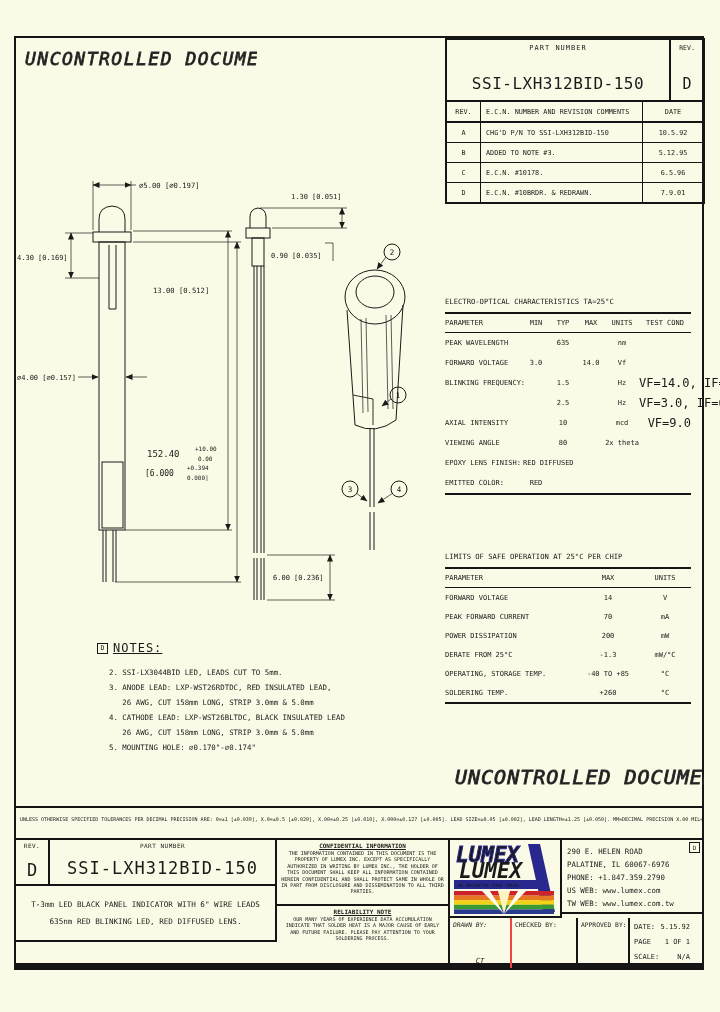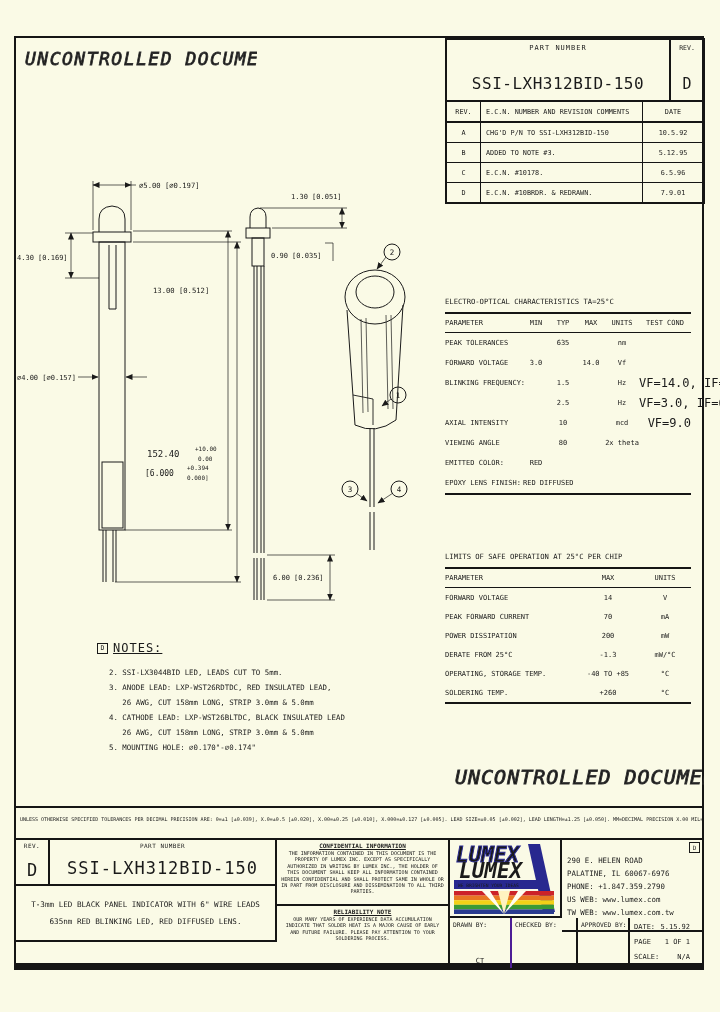--- a/index.html
+++ b/index.html
@@ -62,26 +62,26 @@
   .tb-desc{left:0;top:46px;width:261px;height:56px;border-right:2px solid #151515;border-bottom:2px solid #151515;
            display:flex;flex-direction:column;align-items:center;justify-content:center;gap:8px;}
   .tb-desc div{font-size:7.6px;white-space:nowrap;}
   .tb-conf{left:261px;top:0;width:173px;height:66px;border-right:2px solid #151515;border-bottom:2px solid #151515;
            padding:2px 3px;}
   .tb-rel{left:261px;top:66px;width:173px;height:62px;border-right:2px solid #151515;padding:2px 3px;}
   .mini-title{font-size:6px;font-weight:bold;text-decoration:underline;text-align:center;margin-bottom:1px;}
   .mini-body{font-size:5px;line-height:6.4px;text-align:center;}
   .tb-logo{left:434px;top:0;width:112px;height:78px;border-right:2px solid #151515;border-bottom:2px solid #151515;
            display:flex;align-items:center;justify-content:center;}
-  .tb-addr{left:546px;top:0;width:140px;height:92px;border-bottom:2px solid #151515;padding:14px 0 0 5px;}
+  .tb-addr{left:546px;top:0;width:140px;height:74px;border-bottom:2px solid #151515;padding:5px 0 0 5px;}
   .addr-line{font-size:7.4px;line-height:13px;white-space:nowrap;}
   .corner-d{position:absolute;right:2px;top:2px;width:9px;height:9px;border:1px solid #1a1a1a;
             font-size:6px;display:flex;align-items:center;justify-content:center;}
-  .tb-drawn{left:434px;top:78px;width:62px;height:50px;border-right:2px solid #4c1d95;padding:3px;
-            display:flex;flex-direction:column;justify-content:space-between;}
+  .tb-drawn{left:434px;top:78px;width:62px;height:50px;border-right:2px solid #ef4444;padding:3px;
+            display:flex;flex-direction:column;justify-content:space-between;font-style:italic;}
   .tb-checked{left:496px;top:78px;width:66px;height:50px;border-right:2px solid #151515;padding:3px;}
   .tb-approved{left:562px;top:78px;width:52px;height:50px;border-right:2px solid #151515;padding:3px;}
   .by-lbl{font-size:6.3px;white-space:nowrap;}
   .by-val{font-size:7px;text-align:center;}
   .tb-date{left:614px;top:78px;width:64px;height:50px;padding:2px 2px;}
   .dl{display:flex;justify-content:space-between;font-size:7px;line-height:15px;padding:0 2px;white-space:nowrap;}
   svg text{font-family:"DejaVu Sans Mono",monospace;fill:#1a1a1a;}
 </style>
 </head>
 <body>
@@ -220,21 +220,21 @@
   <div class="dt-sep"></div>
   <div class="eo-head">
     <span class="cl">PARAMETER</span>
     <span class="cc">MIN</span>
     <span class="cc">TYP</span>
     <span class="cc">MAX</span>
     <span class="cc">UNITS</span>
     <span class="cc">TEST COND</span>
   </div>
   <div class="eo-row">
-    <span class="cl">PEAK TOLERANCES</span>
+    <span class="cl">PEAK WAVELENGTH</span>
       <span class="cc"></span>
       <span class="cc">635</span>
       <span class="cc"></span>
       <span class="cc">nm</span>
       <span class="ct"></span>
   </div>
   <div class="eo-row">
     <span class="cl">FORWARD VOLTAGE</span>
       <span class="cc">3.0</span>
       <span class="cc"></span>
@@ -268,30 +268,30 @@
   </div>
   <div class="eo-row">
     <span class="cl">VIEWING ANGLE</span>
       <span class="cc"></span>
       <span class="cc">80</span>
       <span class="cc"></span>
       <span class="cc">2x theta</span>
       <span class="ct"></span>
   </div>
   <div class="eo-row">
+    <span class="cl">EPOXY LENS FINISH:</span>
+      <span class="cl">RED DIFFUSED</span>
+      <span class="cc"></span>
+      <span class="cc"></span>
+      <span class="cc"></span>
+      <span class="ct"></span>
+  </div>
+  <div class="eo-row">
     <span class="cl">EMITTED COLOR:</span>
       <span class="cc">RED</span>
-      <span class="cc"></span>
-      <span class="cc"></span>
-      <span class="cc"></span>
-      <span class="ct"></span>
-  </div>
-  <div class="eo-row">
-    <span class="cl">EPOXY LENS FINISH:</span>
-      <span class="cl">RED DIFFUSED</span>
       <span class="cc"></span>
       <span class="cc"></span>
       <span class="cc"></span>
       <span class="ct"></span>
   </div>
   <div class="dt-bottom"></div>
 </div>
 
 <div class="abs dtable" style="left:445px;top:552px;">
   <div class="dt-title">LIMITS OF SAFE OPERATION AT 25°C PER CHIP</div>

